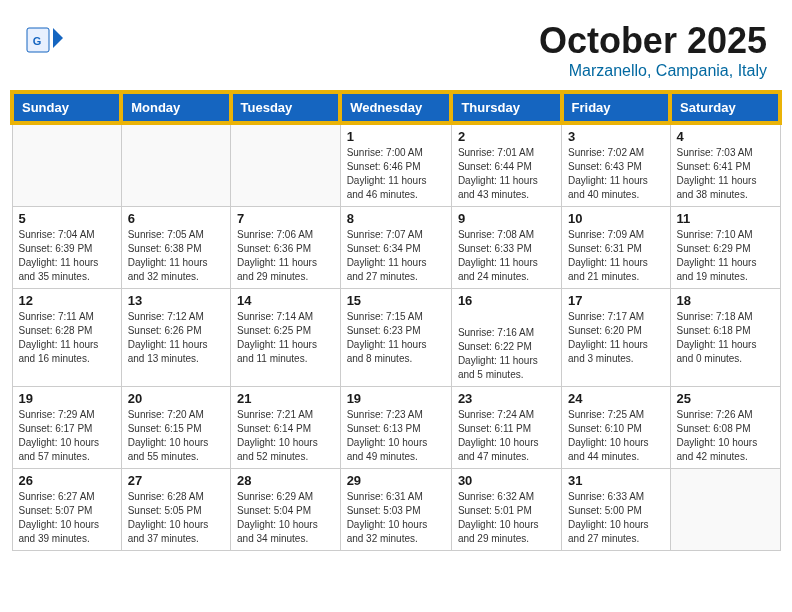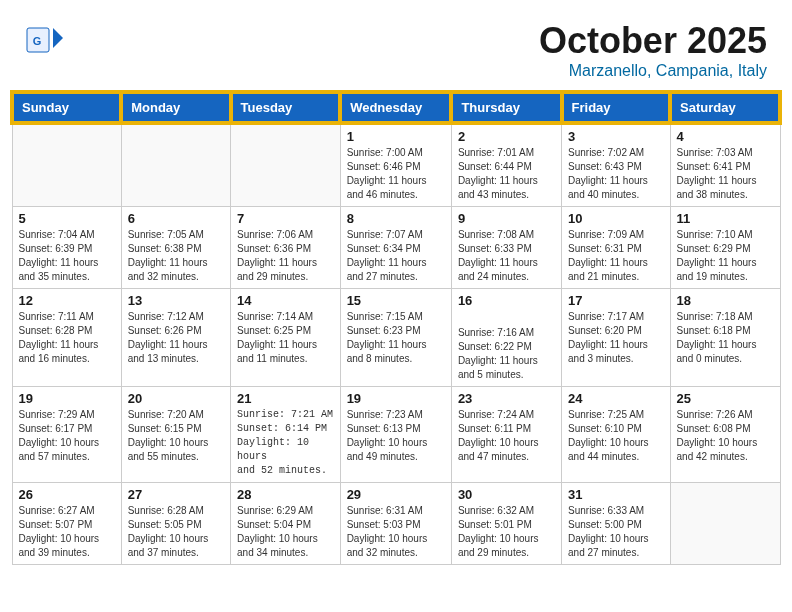--- a/index.html
+++ b/index.html
@@ -252,21 +252,21 @@
         </td>
         <td>
           <span class="day-number">20</span>
           <div class="day-info" style="white-space: pre-line;">Sunrise: 7:20 AM
 Sunset: 6:15 PM
 Daylight: 10 hours
 and 55 minutes.</div>
         </td>
         <td>
           <span class="day-number">21</span>
-          <div class="day-info" style="white-space: pre-line; font-family: Liberation Mono, monospace;">Sunrise: 7:21 AM
+          <div class="day-info" style="white-space: pre-line;">Sunrise: 7:21 AM
 Sunset: 6:14 PM
 Daylight: 10 hours
 and 52 minutes.</div>
         </td>
         <td>
           <span class="day-number">19</span>
           <div class="day-info" style="white-space: pre-line;">Sunrise: 7:23 AM
 Sunset: 6:13 PM
 Daylight: 10 hours
 and 49 minutes.</div>

